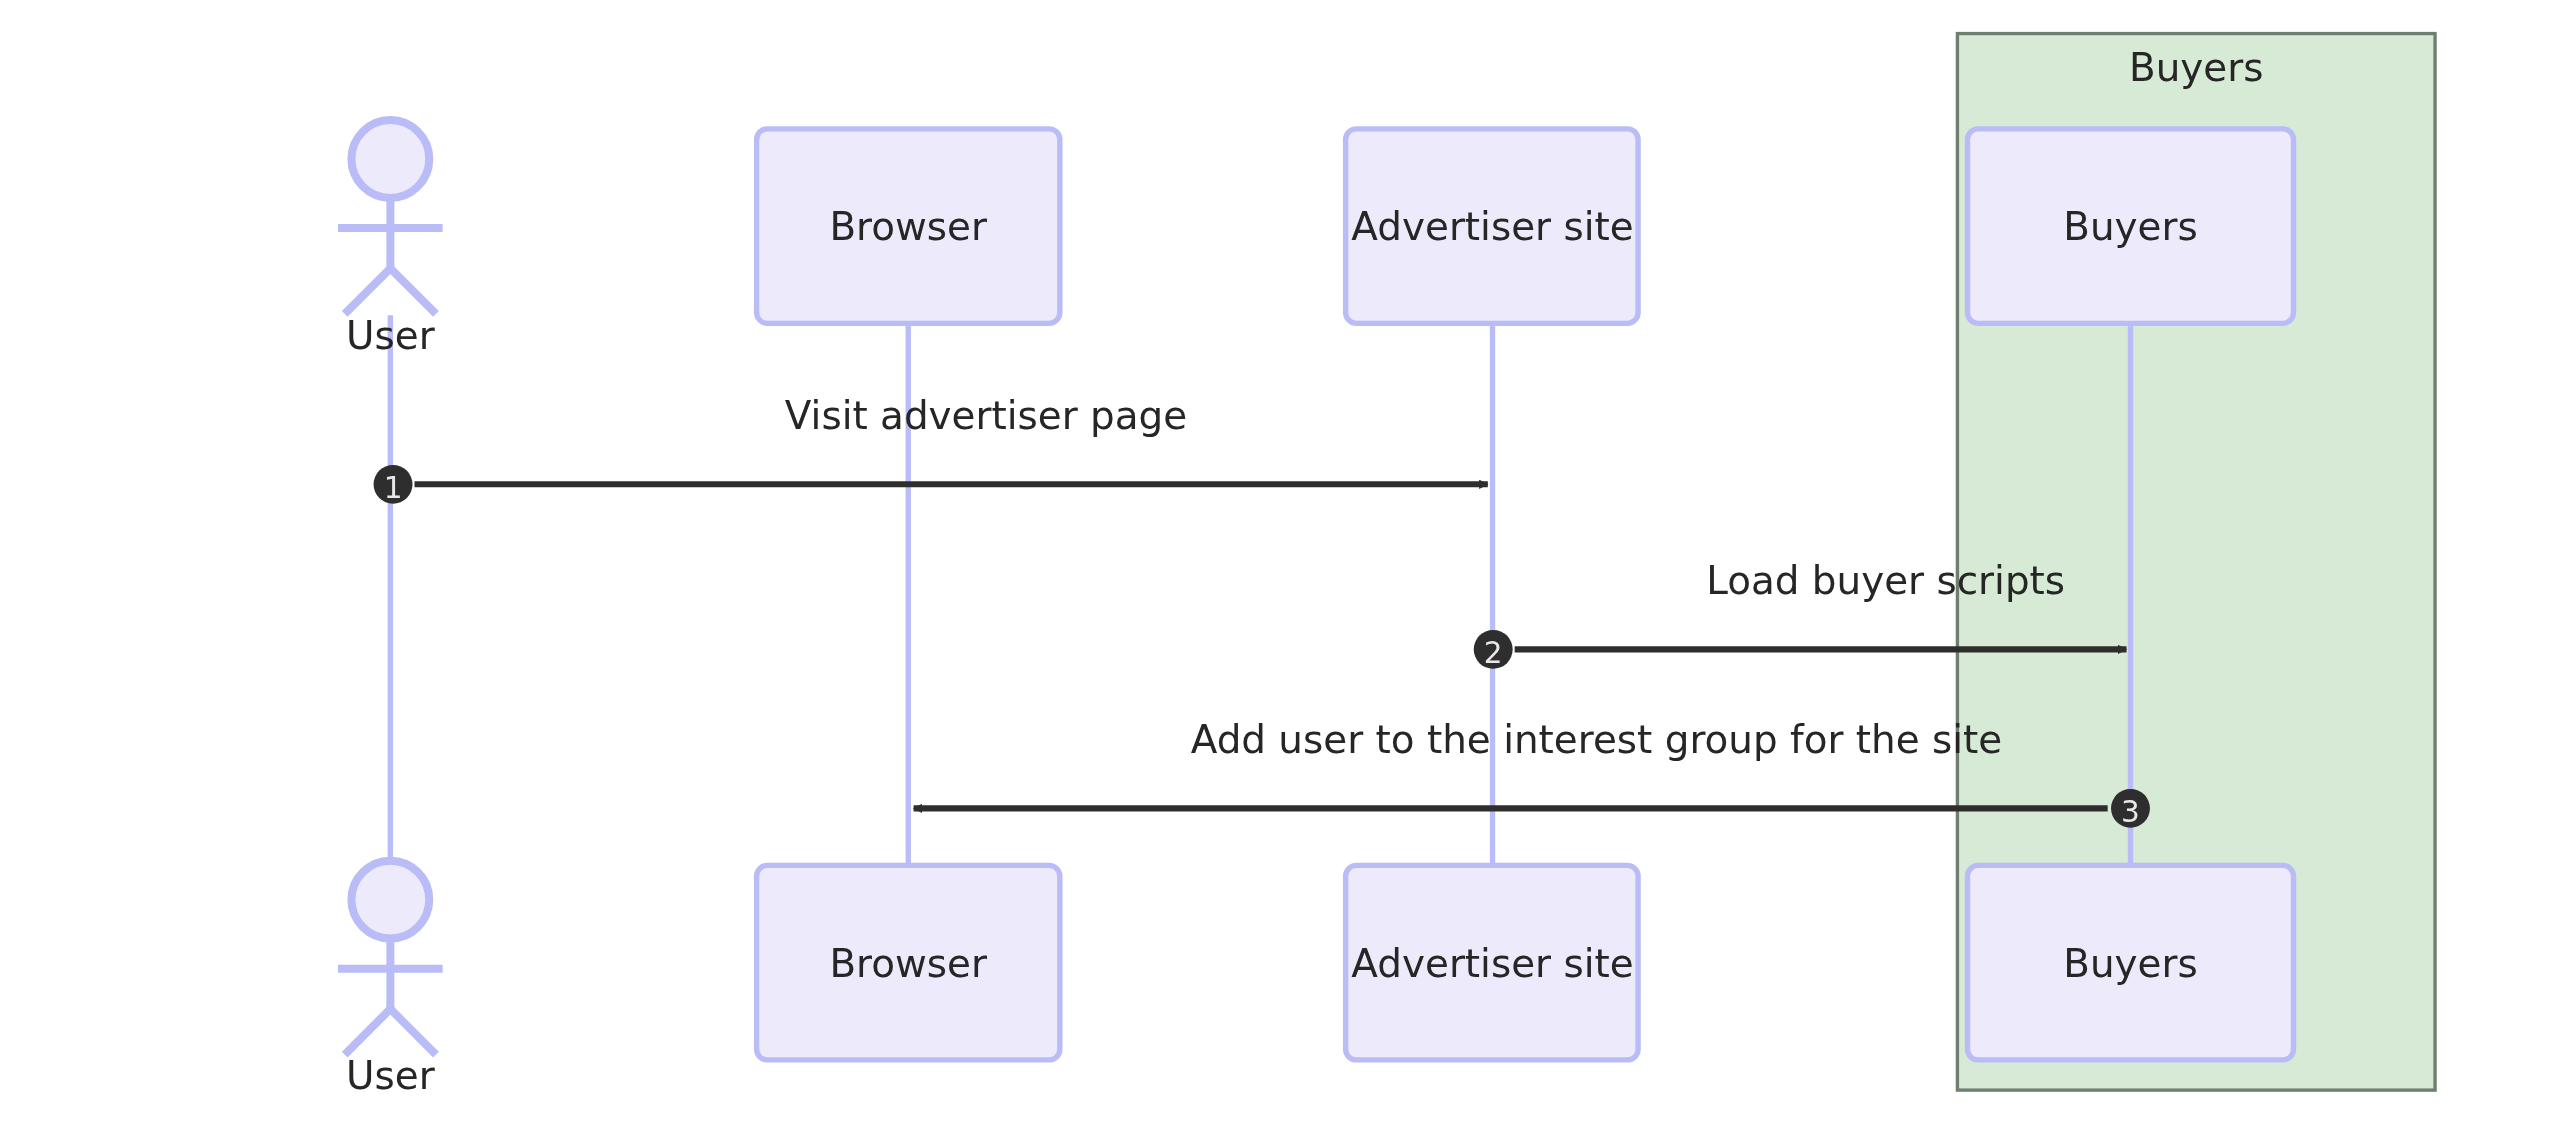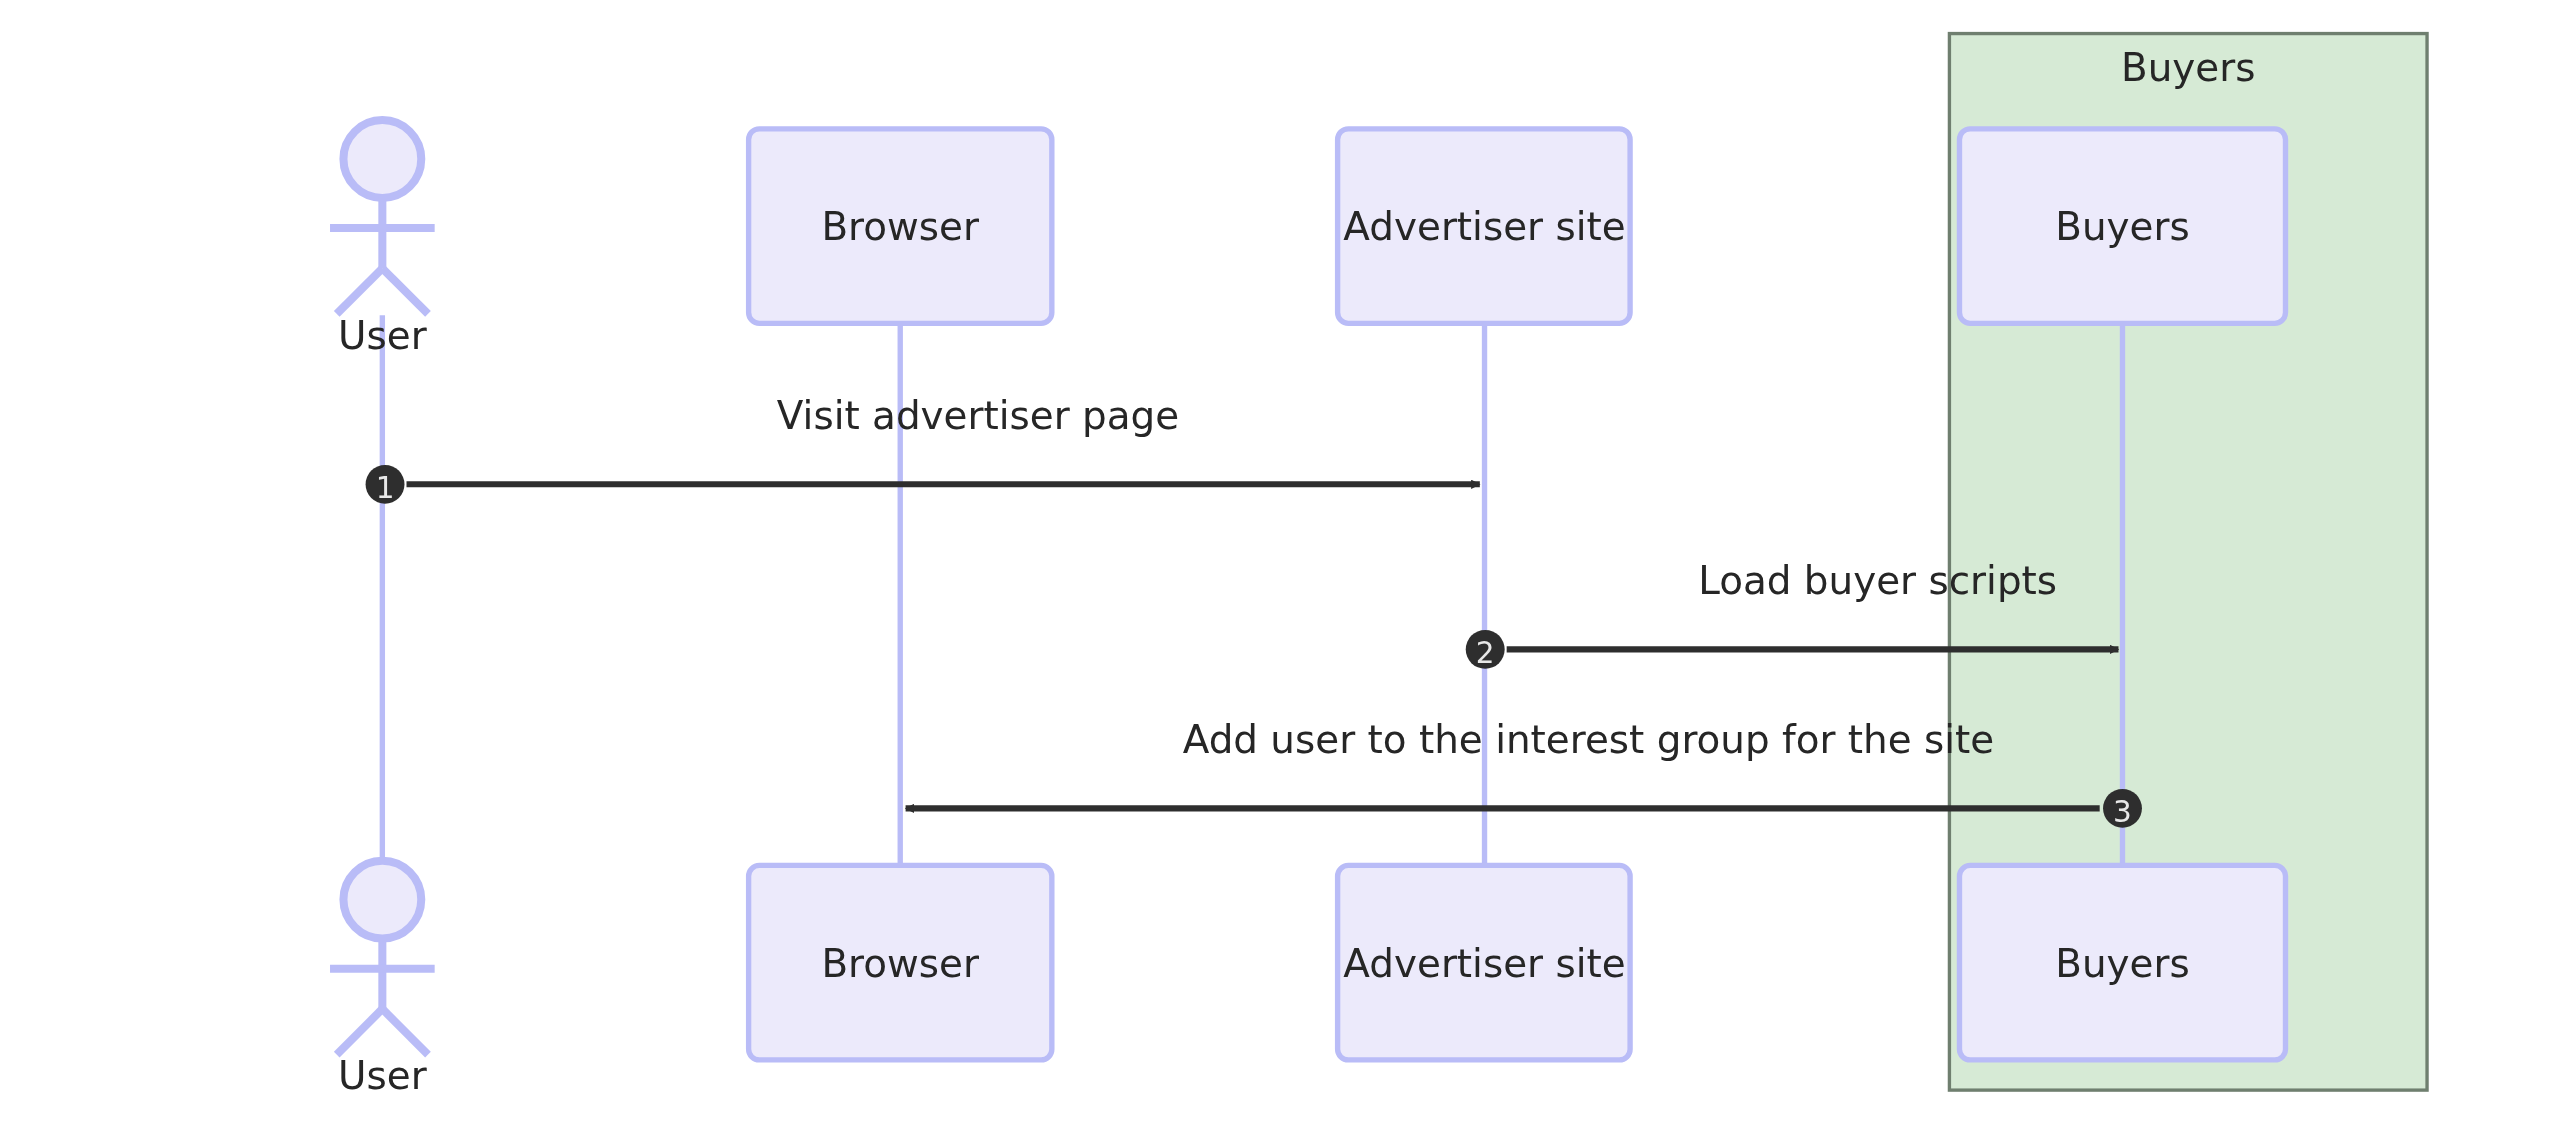--- a/index.html
+++ b/index.html
@@ -1,18 +1,18 @@
 <!DOCTYPE html>
 <html style="font-size:10.7px"><head>
 <meta charset="utf-8">
 <style>
   html,body{margin:0;padding:0;background:#fff;}
   body{width:2576px;height:1123px;position:relative;overflow:hidden;
        font-family:"DejaVu Sans","Liberation Sans",sans-serif;}
-  #stage{position:absolute;left:4px;top:0;width:2104px;height:1123px;}
+  #stage{position:absolute;left:12px;top:0;width:2104px;height:1123px;}
   svg{display:block;}
   .box-label,.msg-label,.actor-label,.group-label,.seq-num{
      font-family:"DejaVu Sans","Liberation Sans",sans-serif;}
 </style>
 </head>
 <body>
 
 <div id="stage">
   <svg width="2576" height="1123" viewBox="0 0 3840 1674">
     <defs>

